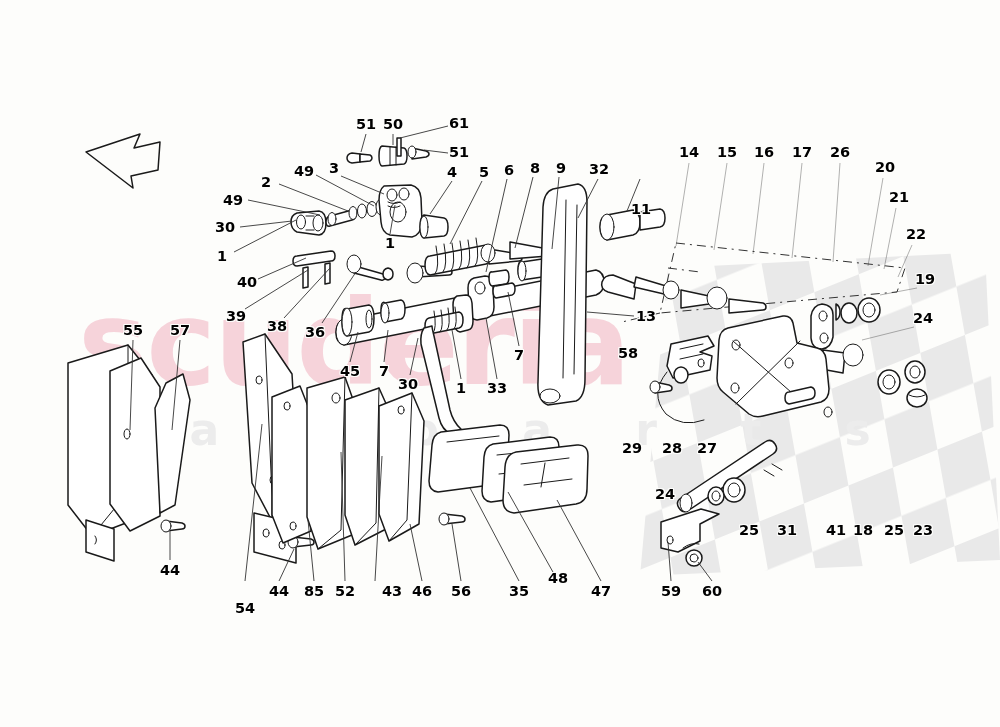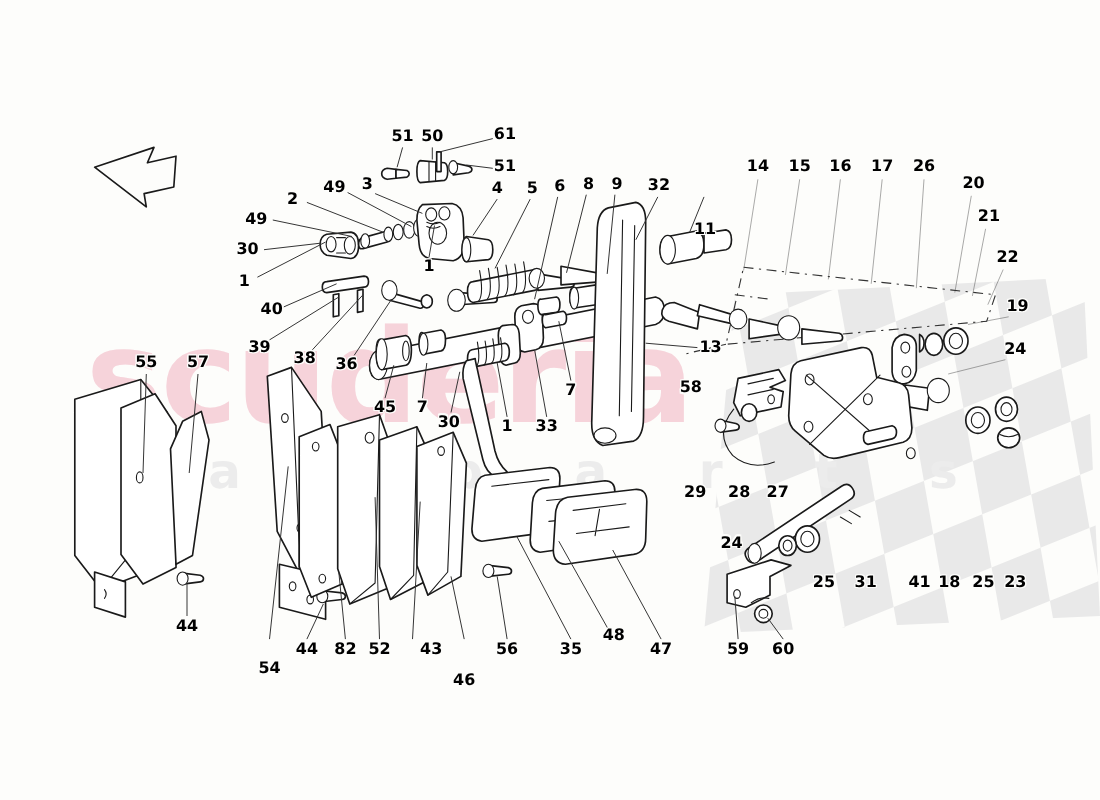--- a/index.html
+++ b/index.html
@@ -424,24 +424,24 @@
       <div class="cal" style="left: 665px; top: 494px;">24</div>
       <div class="cal" style="left: 749px; top: 530px;">25</div>
       <div class="cal" style="left: 787px; top: 530px;">31</div>
       <div class="cal" style="left: 836px; top: 530px;">41</div>
       <div class="cal" style="left: 863px; top: 530px;">18</div>
       <div class="cal" style="left: 894px; top: 530px;">25</div>
       <div class="cal" style="left: 923px; top: 530px;">23</div>
       <div class="cal" style="left: 170px; top: 570px;">44</div>
       <div class="cal" style="left: 245px; top: 575px; margin-top: 33px;">54</div>
       <div class="cal" style="left: 279px; top: 591px;">44</div>
-      <div class="cal" style="left: 314px; top: 591px;">82</div>
+      <div class="cal" style="left: 314px; top: 591px;">85</div>
       <div class="cal" style="left: 345px; top: 591px;">52</div>
       <div class="cal" style="left: 392px; top: 591px;">43</div>
-      <div class="cal" style="left: 422px; top: 619px;">46</div>
+      <div class="cal" style="left: 422px; top: 591px;">46</div>
       <div class="cal" style="left: 461px; top: 591px; text-align: center;">56</div>
       <div class="cal" style="left: 519px; top: 591px;">35</div>
       <div class="cal" style="left: 558px; top: 578px;">48</div>
       <div class="cal" style="left: 601px; top: 591px;">47</div>
       <div class="cal" style="left: 671px; top: 591px;">59</div>
       <div class="cal" style="left: 712px; top: 591px;">60</div>
     </div>
 
 </div>
 

